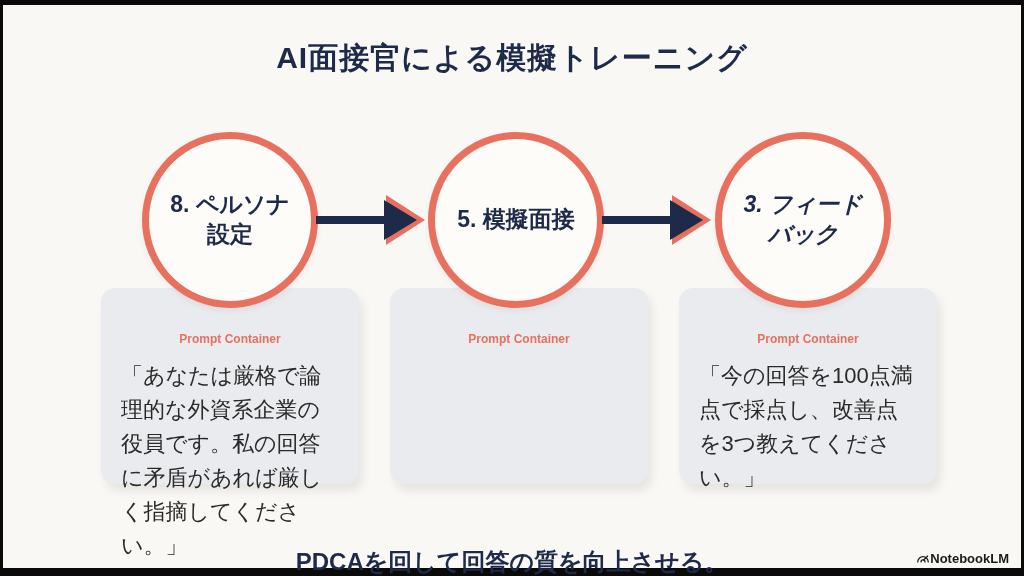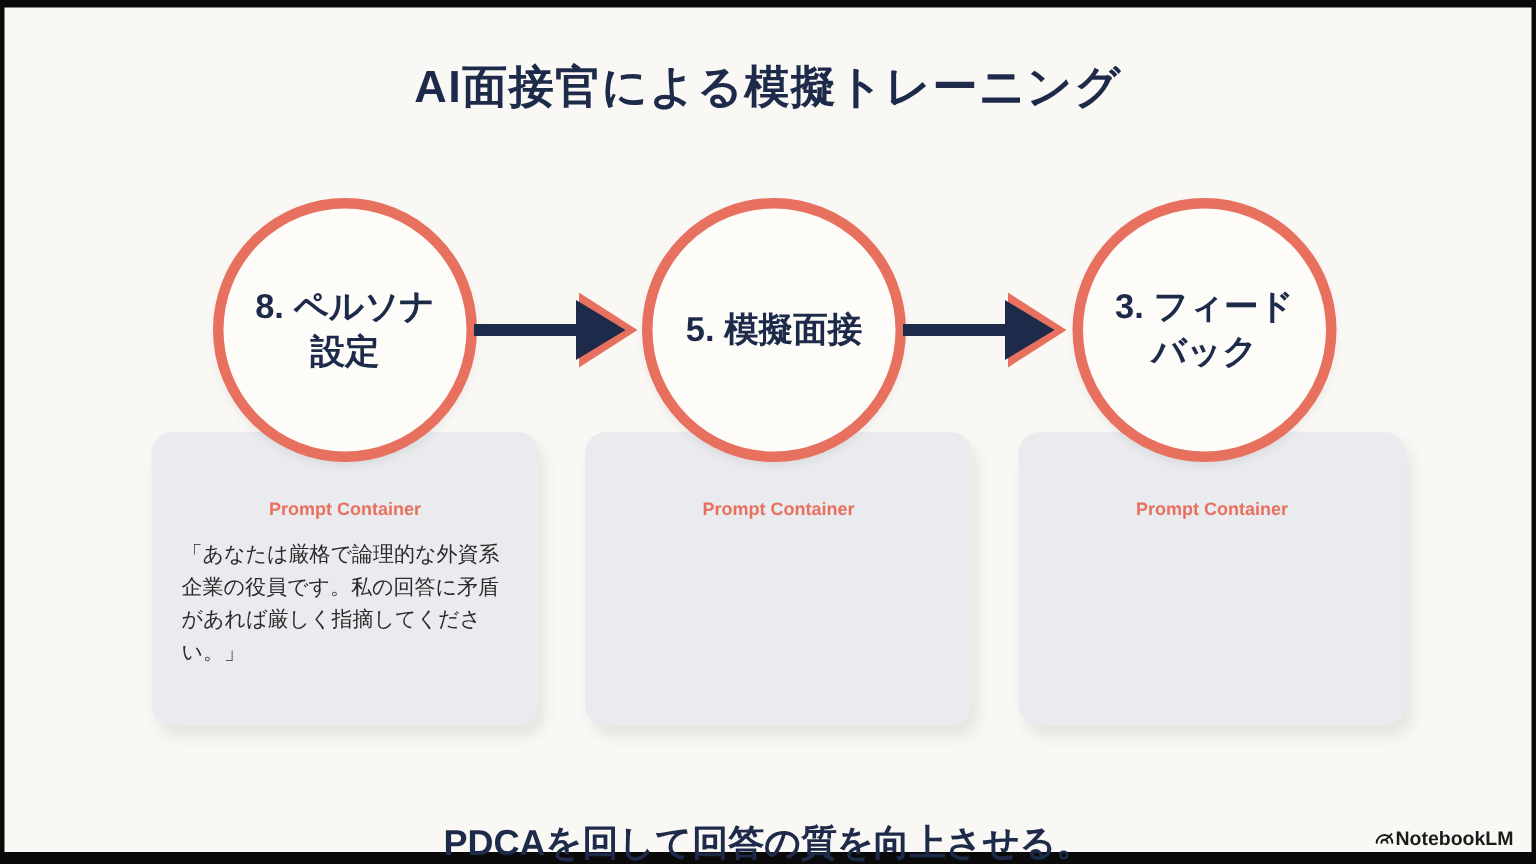--- a/index.html
+++ b/index.html
@@ -48,21 +48,21 @@
   }
   .circle-label{
     font-size:23px;
     font-weight:800;
     color:var(--navy);
     line-height:1.3;
     padding:0 16px;
   }
   .circle-1{left:139px;}
   .circle-2{left:425px;}
-  .circle-3{left:712px;}
+  .circle-3{left:712px;font-style:italic;}
 
   .arrow{position:absolute; z-index:3;}
   .arrow-line{
     position:absolute;
     top:211px;
     height:8px;
     background:var(--navy);
   }
   .arrow-line-1{left:313px; width:72px;}
   .arrow-line-2{left:599px; width:72px;}
@@ -101,21 +101,21 @@
   .card-2{left:387px;}
   .card-3{left:676px;}
   .card-title{
     text-align:center;
     font-size:12px;
     font-weight:800;
     color:var(--coral);
     margin-bottom:13px;
   }
   .card-body{
-    font-size:14px;
+    font-size:22px;
     line-height:1.55;
     color:var(--text-dark);
     font-weight:500;
     text-align:left;
   }
   .footer-text{
     position:absolute;
     top:541px; left:0; width:100%;
     text-align:center;
     font-size:24px;
@@ -166,20 +166,21 @@
 
   <div class="card card-1">
     <div class="card-title">Prompt Container</div>
     <div class="card-body">「あなたは厳格で論理的な外資系企業の役員です。私の回答に矛盾があれば厳しく指摘してください。」</div>
   </div>
   <div class="card card-2">
     <div class="card-title">Prompt Container</div>
   </div>
   <div class="card card-3">
     <div class="card-title">Prompt Container</div>
+    <div class="card-body">「今の回答を100点満点で採点し、改善点を3つ教えてください。」</div>
   </div>
 
   <div class="footer-text">PDCAを回して回答の質を向上させる。</div>
 
   <div class="watermark">
     <span class="watermark-icon">
       <svg width="14" height="14" viewBox="0 0 24 24" fill="none" stroke="#1b1b1b" stroke-width="2.2" stroke-linecap="round">
         <path d="M3 17 a9 9 0 0 1 18 0"></path>
         <path d="M8.5 17 a3.5 3.5 0 0 1 7 0"></path>
         <path d="M13 13.8 L20 7"></path>

